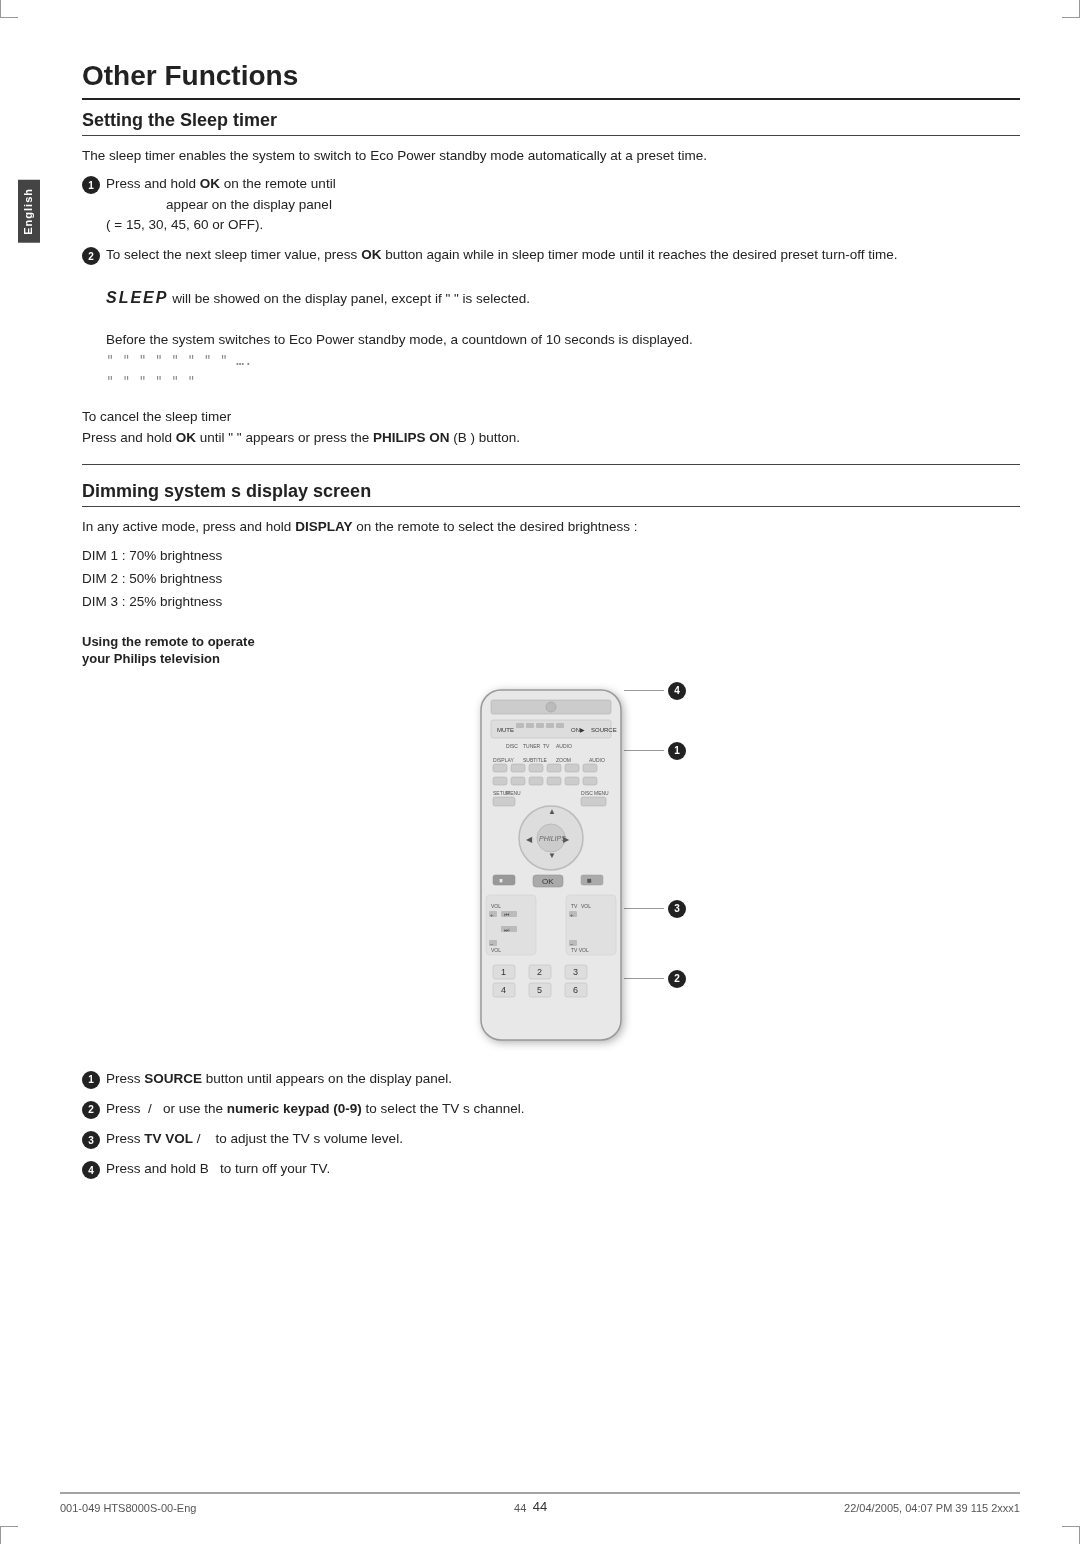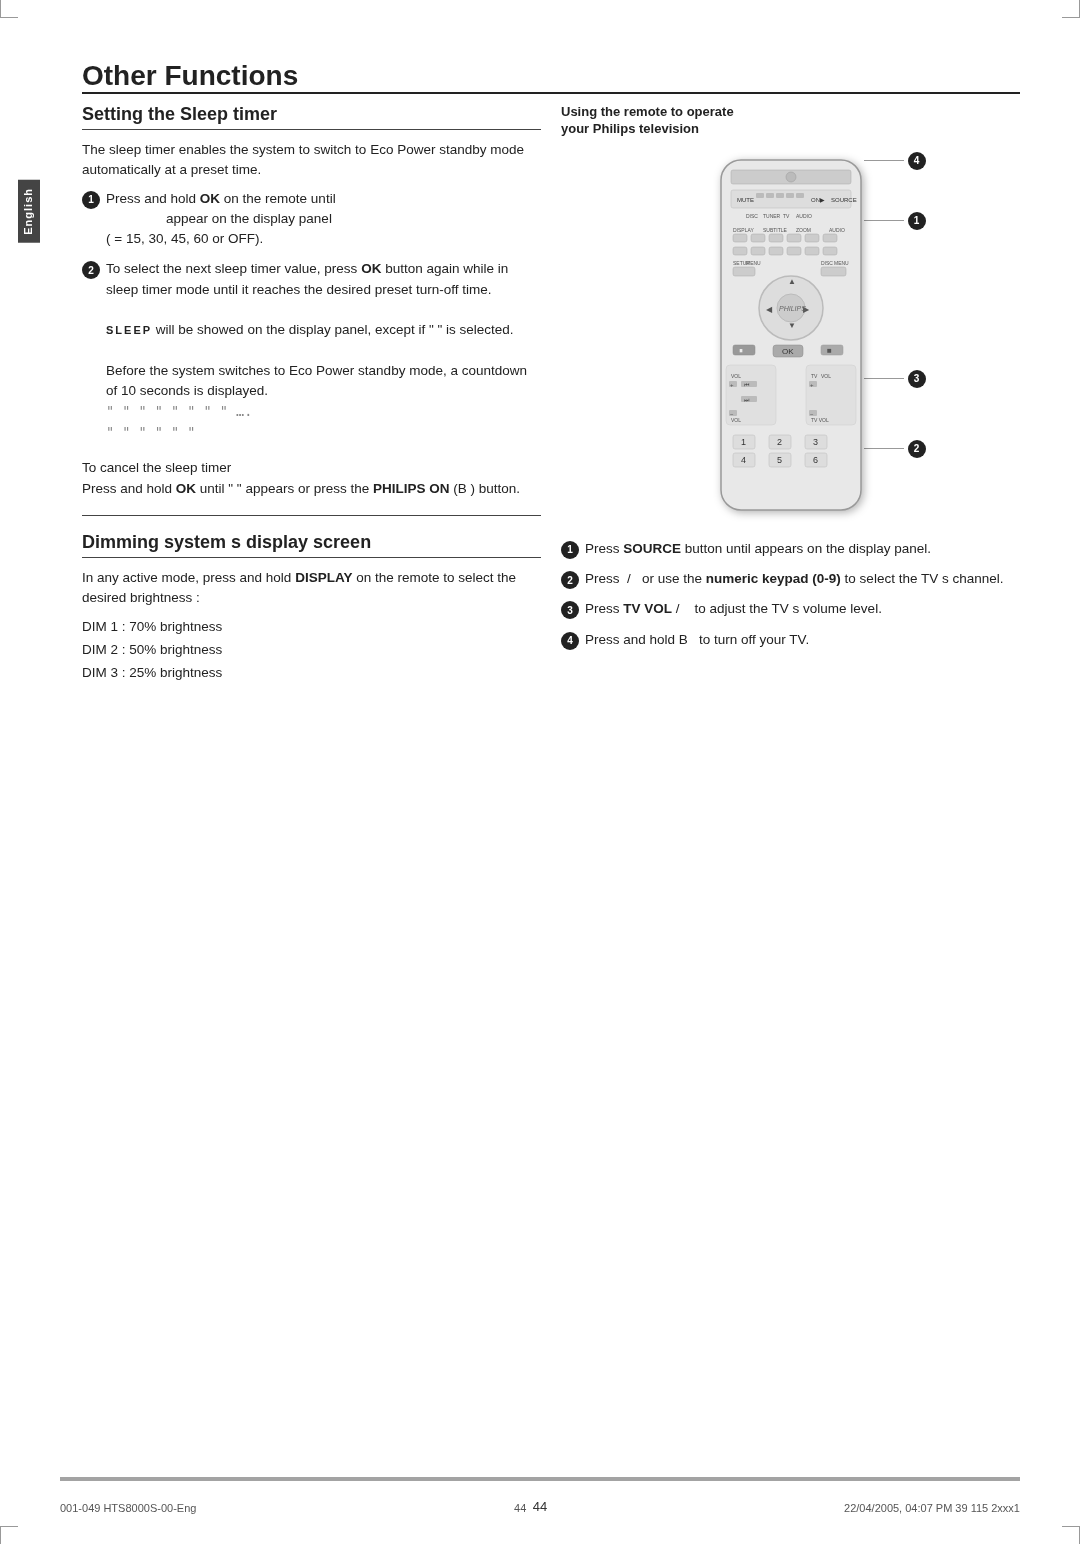--- a/index.html
+++ b/index.html
@@ -43,27 +43,29 @@
     .content {
       padding: 40px 60px 60px 60px;
       margin-left: 22px;
     }
 
     .page-title {
       font-size: 28px;
       font-weight: bold;
       margin-bottom: 8px;
       border-bottom: 2px solid #222;
+      padding-bottom: 6px;
       margin-top: 20px;
     }
 
     .two-col {
       display: flex;
       gap: 20px;
       margin-top: 10px;
+      flex-direction: column;
     }
 
     .col-left {
       flex: 1;
       min-width: 0;
     }
 
     .col-right {
       flex: 1;
       min-width: 0;
@@ -118,24 +120,25 @@
     }
 
     .subsection-title {
       font-size: 13.5px;
       font-weight: normal;
       margin-top: 10px;
       margin-bottom: 4px;
     }
 
     .sleep-label {
-      font-size: 11px;
+      font-size: 16px;
       font-weight: bold;
       letter-spacing: 2px;
       text-transform: uppercase;
+      font-style: italic;
     }
 
     .divider {
       border: none;
       border-top: 1.5px solid #444;
       margin: 16px 0;
     }
 
     .section-bottom {
       margin-top: 16px;
@@ -162,22 +165,22 @@
     .footer {
       position: absolute;
       bottom: 30px;
       left: 60px;
       right: 60px;
       display: flex;
       justify-content: space-between;
       align-items: center;
       font-size: 11px;
       color: #555;
-      border-top: 4px solid #a3a3a3;
-      padding-top: 21px;
+      border-top: 2px solid #a3a3a3;
+      padding-top: 8px;
     }
 
     .page-number-center {
       position: absolute;
       bottom: 30px;
       left: 50%;
       transform: translateX(-50%);
       font-size: 13px;
       color: #333;
     }

